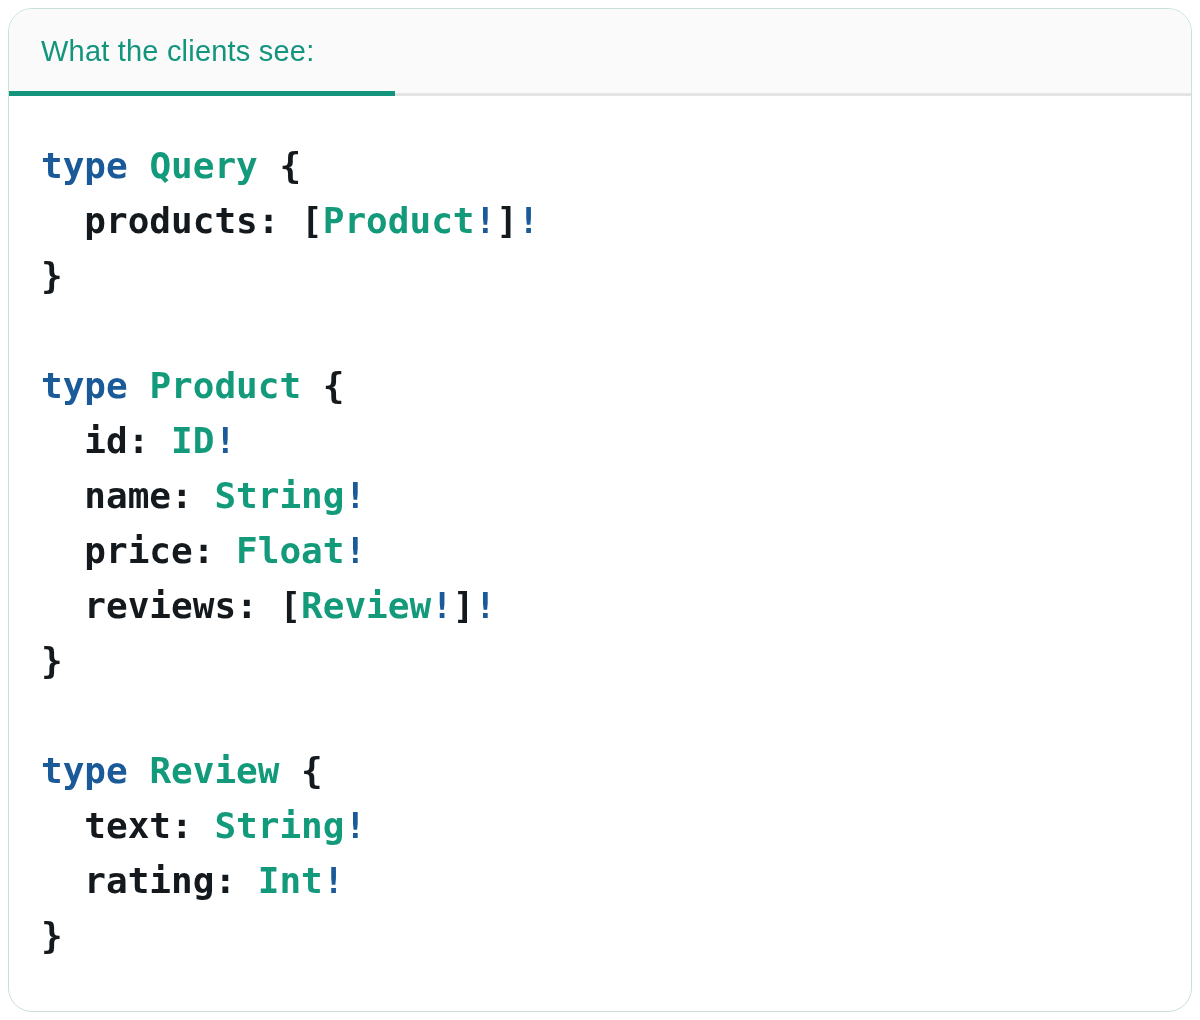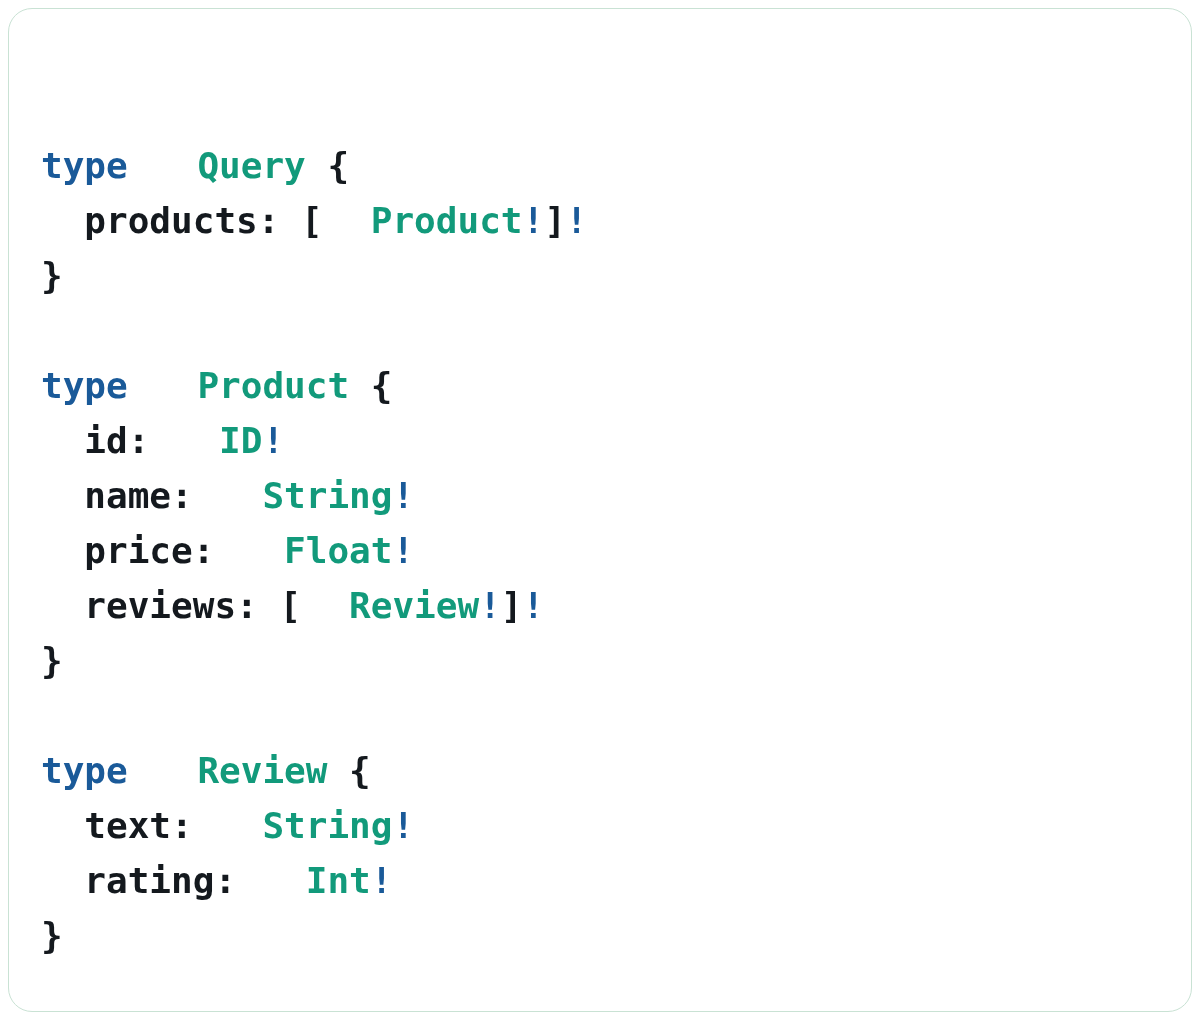--- a/index.html
+++ b/index.html
@@ -59,22 +59,28 @@
     top:129px;
     font-family:"DejaVu Sans Mono", monospace;
     font-size:36px;
     font-weight:600;
     line-height:55px;
     white-space:pre;
     color:var(--pl);
   }
   .code-line{height:55px;}
   .tok-kw{color:var(--kw);}
-  .tok-ty{color:var(--ty);margin-left:48px;}
+  .tok-ty{color:var(--ty);}
   .tok-pl{color:var(--pl);}
 </style>
 </head>
 <body>
 
 <div class="card">
+  <div class="tabbar">
+    <div class="tab">
+      <span class="tab-label">What the clients see:</span>
+    </div>
+    <div class="tab-indicator"></div>
+  </div>
 
   <div class="code"><div class="code-line"><span class="tok-kw">type</span><span class="tok-pl"> </span><span class="tok-ty">Query</span><span class="tok-pl"> {</span></div><div class="code-line"><span class="tok-pl">  products: [</span><span class="tok-ty">Product</span><span class="tok-kw">!</span><span class="tok-pl">]</span><span class="tok-kw">!</span></div><div class="code-line"><span class="tok-pl">}</span></div><div class="code-line">&nbsp;</div><div class="code-line"><span class="tok-kw">type</span><span class="tok-pl"> </span><span class="tok-ty">Product</span><span class="tok-pl"> {</span></div><div class="code-line"><span class="tok-pl">  id: </span><span class="tok-ty">ID</span><span class="tok-kw">!</span></div><div class="code-line"><span class="tok-pl">  name: </span><span class="tok-ty">String</span><span class="tok-kw">!</span></div><div class="code-line"><span class="tok-pl">  price: </span><span class="tok-ty">Float</span><span class="tok-kw">!</span></div><div class="code-line"><span class="tok-pl">  reviews: [</span><span class="tok-ty">Review</span><span class="tok-kw">!</span><span class="tok-pl">]</span><span class="tok-kw">!</span></div><div class="code-line"><span class="tok-pl">}</span></div><div class="code-line">&nbsp;</div><div class="code-line"><span class="tok-kw">type</span><span class="tok-pl"> </span><span class="tok-ty">Review</span><span class="tok-pl"> {</span></div><div class="code-line"><span class="tok-pl">  text: </span><span class="tok-ty">String</span><span class="tok-kw">!</span></div><div class="code-line"><span class="tok-pl">  rating: </span><span class="tok-ty">Int</span><span class="tok-kw">!</span></div><div class="code-line"><span class="tok-pl">}</span></div></div>
 </div>
 
 </body></html>

